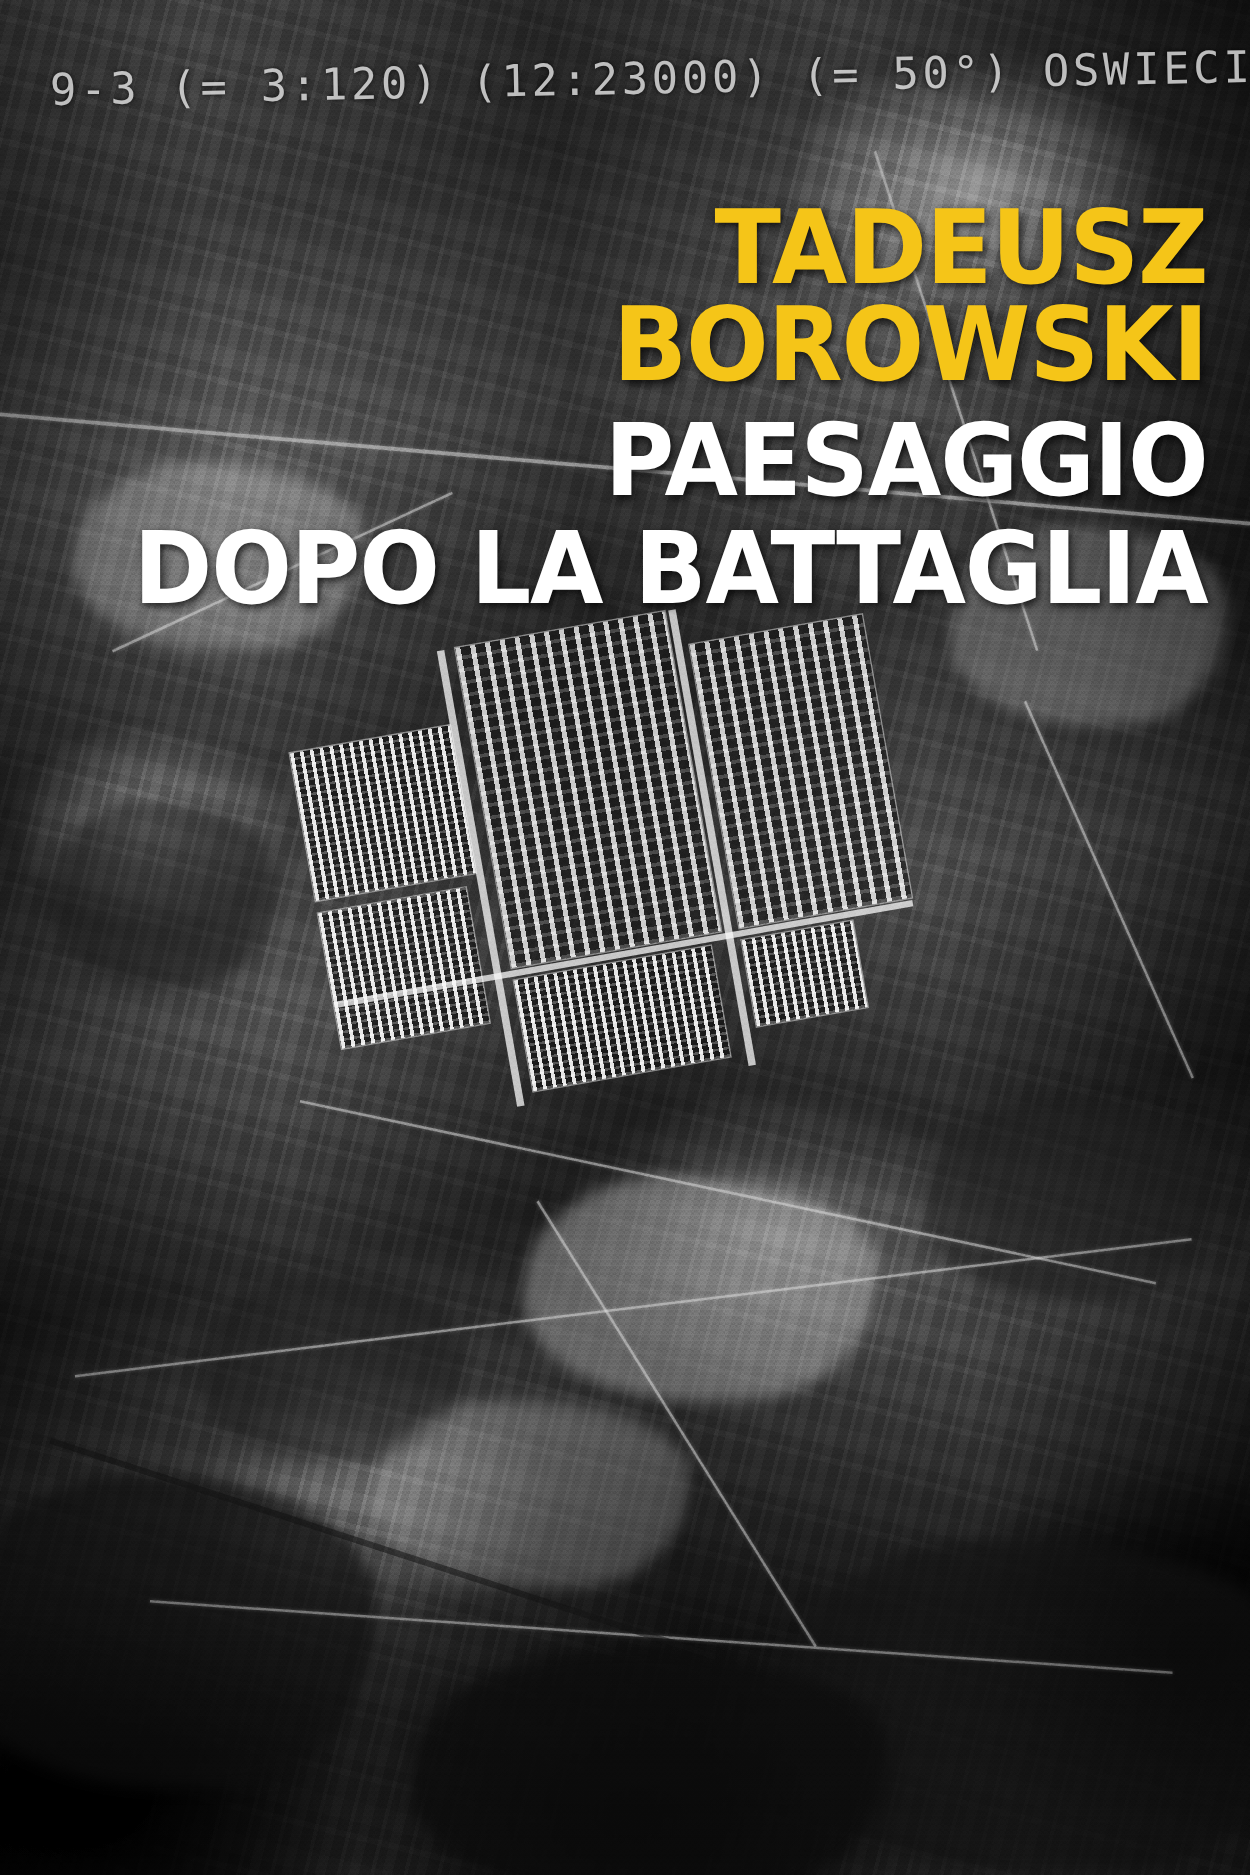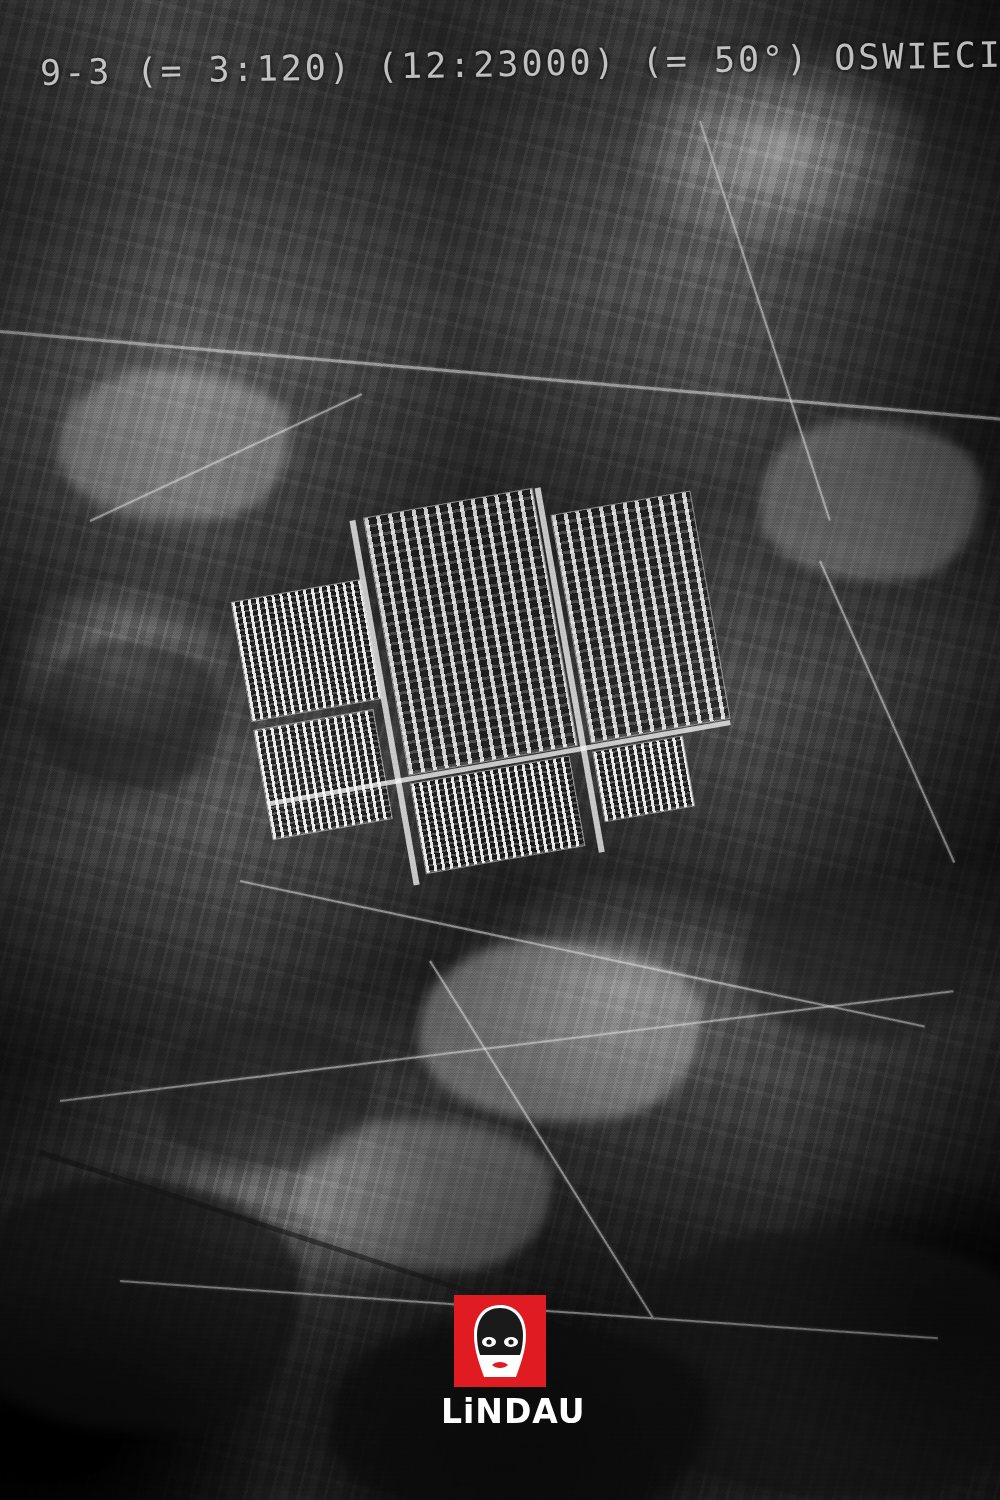--- a/index.html
+++ b/index.html
@@ -262,30 +262,20 @@
     <div class="camproad" style="left:130px; top:0px; width:6px; height:370px;"></div>
     <div class="camproad" style="left:318px; top:0px; width:6px; height:370px;"></div>
     <div class="camproad" style="left:0px; top:262px; width:470px; height:5px;"></div>
   </div>
 
   <div class="grain"></div>
   <div class="vignette"></div>
 
   <div class="annotation">9-3  (= 3:120) (12:23000) (= 50°) OSWIECIM</div>
 
-
-  <div class="publisher">
-    <div class="logo-mark">
-      <svg width="92" height="92" viewBox="0 0 92 92" aria-hidden="true">
-        <rect x="0" y="0" width="92" height="92" fill="#e11b22"></rect>
-        <path d="M46 10 C28 10 20 24 20 40 C20 56 26 70 30 82 L62 82 C66 70 72 56 72 40 C72 24 64 10 46 10 Z" fill="#ffffff"></path>
-        <path d="M46 13 C30 13 23 26 23 40 C23 47 24 54 26 60 L66 60 C68 54 69 47 69 40 C69 26 62 13 46 13 Z" fill="#1a1a1a"></path>
-        <ellipse cx="35" cy="47" rx="7" ry="5" fill="#ffffff"></ellipse>
-        <ellipse cx="57" cy="47" rx="7" ry="5" fill="#ffffff"></ellipse>
-        <circle cx="35" cy="47" r="2.6" fill="#1a1a1a"></circle>
-        <circle cx="57" cy="47" r="2.6" fill="#1a1a1a"></circle>
-        <path d="M38 70 C42 66 50 66 54 70 C50 74 42 74 38 70 Z" fill="#e11b22"></path>
-      </svg>
-    </div>
-    <div class="publisher-name">LiNDAU</div>
-  </div>
+  <div class="titleblock">
+    <div class="author">TADEUSZ BOROWSKI</div>
+    <div class="title-line">PAESAGGIO</div>
+    <div class="title-line second">DOPO LA BATTAGLIA</div>
+  </div>
+
 
 </div>
 
 </body></html>

